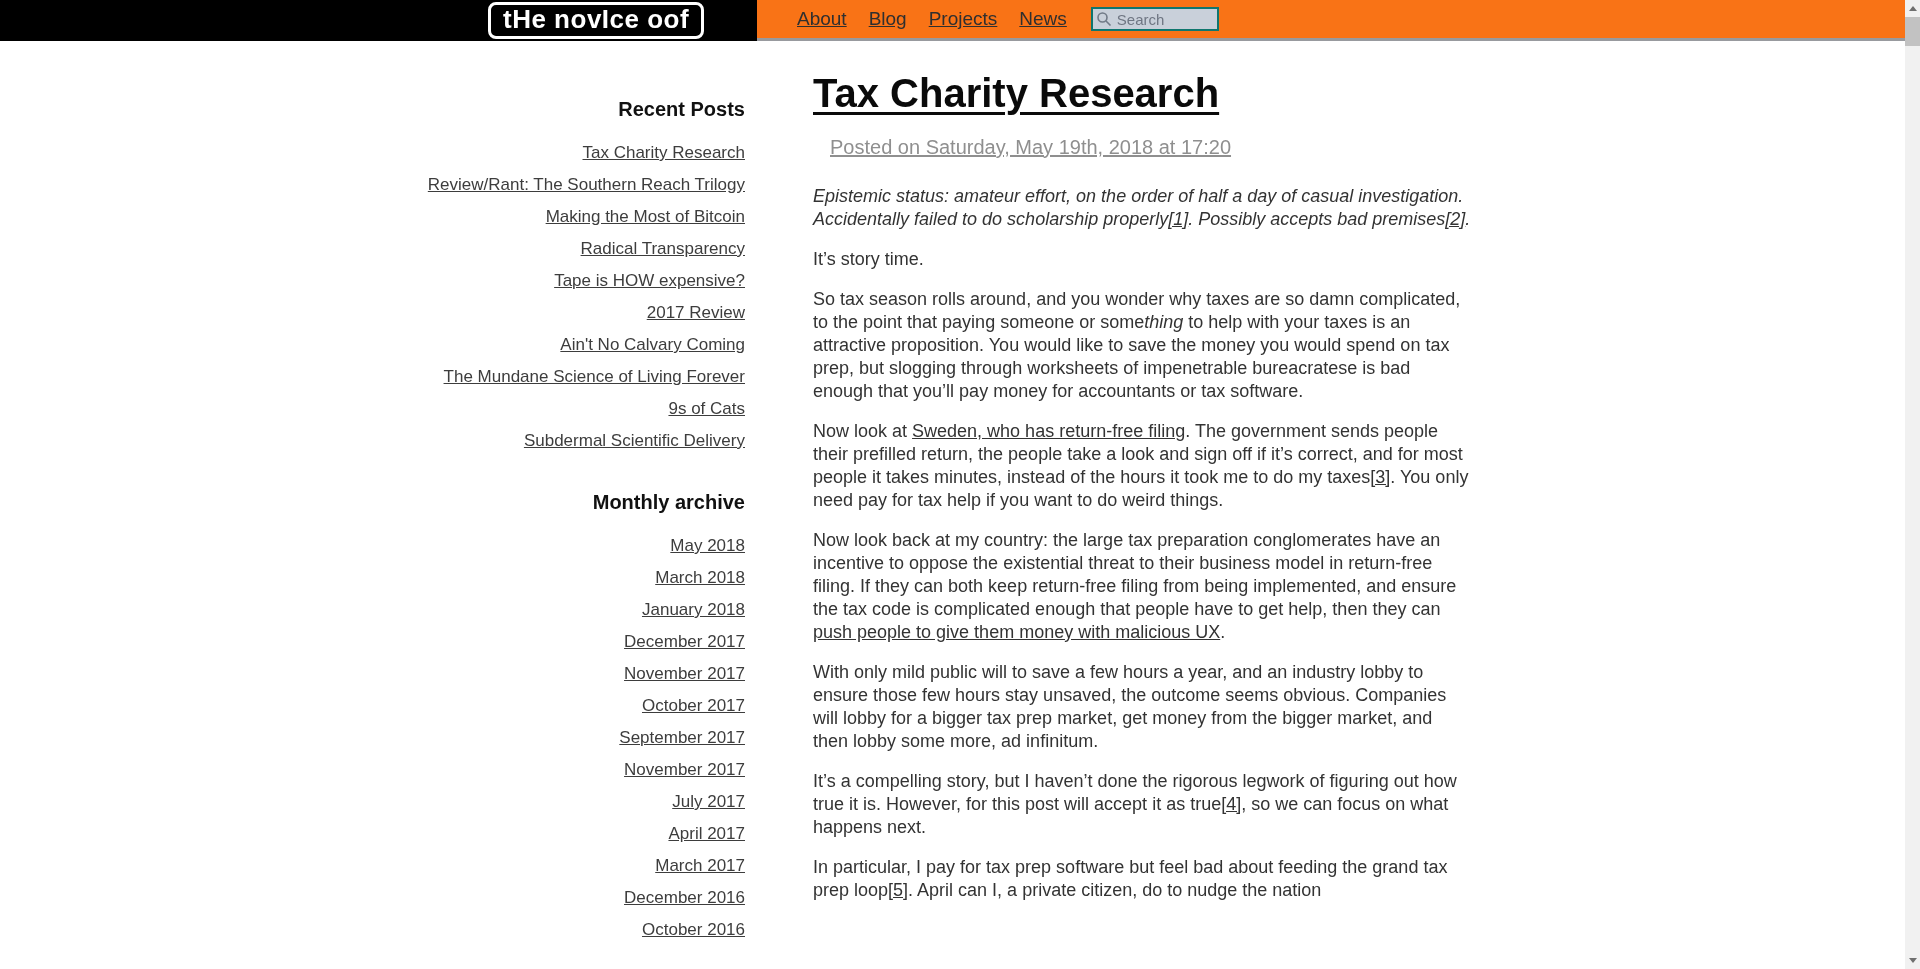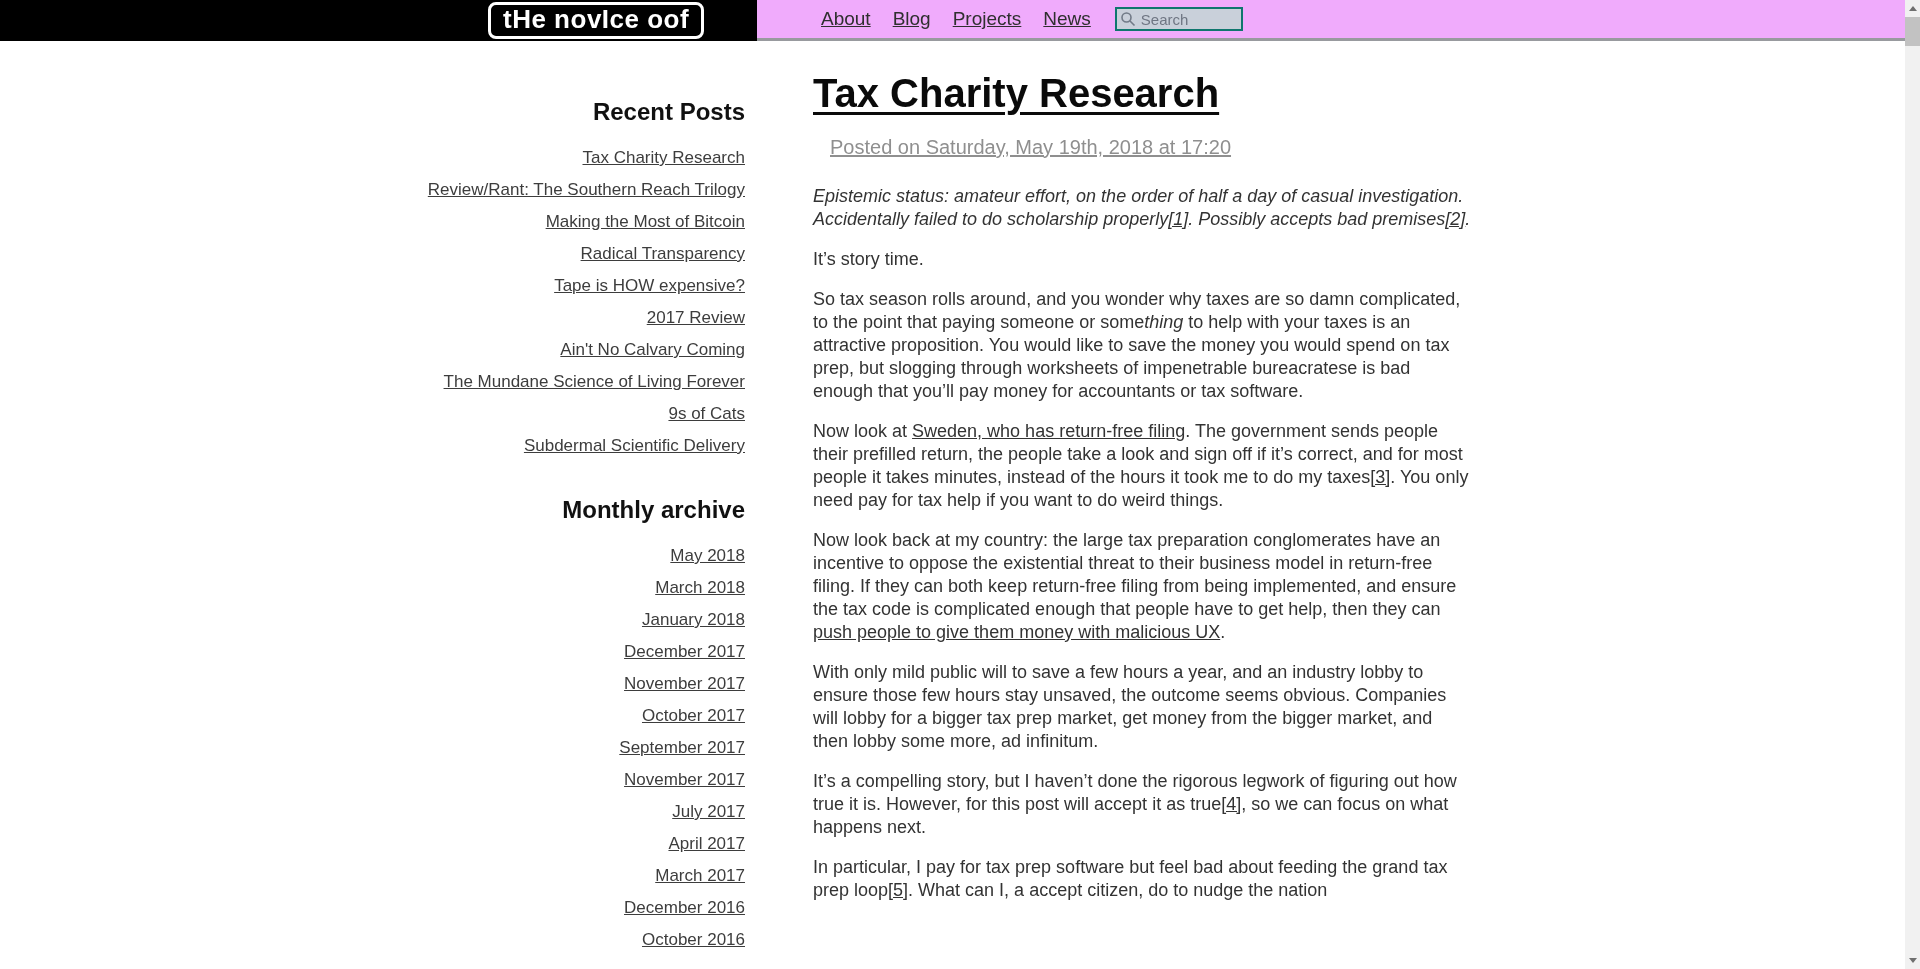--- a/index.html
+++ b/index.html
@@ -6,35 +6,35 @@
   html, body { width: 1920px; height: 969px; overflow: hidden; background: #fff;
     font-family: "Liberation Sans", "DejaVu Sans", sans-serif; }
 
   
   .header { display: flex; width: 100%; height: 41px; }
   .header-left { width: 757px; height: 41px; background: #000; display: flex;
     align-items: center; flex-shrink: 0; }
   .logo-box { margin-left: 488px; border: 3px solid #fff; border-radius: 8px;
     color: #fff; font-size: 26px; font-weight: bold; letter-spacing: 0.5px;
     padding: 0 12px 3px 12px; white-space: nowrap; line-height: 28px; }
-  .header-right { flex: 1; background: #f0abfc; border-bottom: 3px solid #989a9e;
-    display: flex; align-items: center; padding-left: 64px; }
+  .header-right { flex: 1; background: #f97316; border-bottom: 3px solid #989a9e;
+    display: flex; align-items: center; padding-left: 40px; }
   .nav-link { font-size: 19px; color: #2f2f2f; text-decoration: underline;
     margin-right: 22px; cursor: pointer; }
   .search-wrap { position: relative; margin-left: 2px; }
   .search-input { width: 128px; height: 24px; background: #c9d0da;
     border: 2px solid #0f766e; font-size: 15px; color: #3a3f48;
     padding: 0 4px 0 24px; outline: none; }
   .search-input::placeholder { color: #6f7683; }
   .search-icon { position: absolute; left: 5px; top: 4px; width: 16px; height: 16px; }
 
   
   .content { display: flex; width: 100%; }
   .sidebar { width: 757px; flex-shrink: 0; padding: 57px 12px 0 0; text-align: right; }
-  .sidebar h2 { font-size: 24px; font-weight: bold; color: #111; margin-bottom: 22px; }
+  .sidebar h2 { font-size: 20px; font-weight: bold; color: #111; margin-bottom: 22px; }
   .sidebar ul { list-style: none; }
   .sidebar li { margin-bottom: 12px; line-height: 20px; }
   .sidebar a { font-size: 17px; color: #3d3d3d; text-decoration: underline; cursor: pointer; }
   .archive-head { margin-top: 40px; }
 
   .main { flex: 1; padding: 30px 0 0 56px; }
   .post-title { display: inline-block; font-size: 40px; font-weight: bold; color: #0a0a0a;
     text-decoration: underline; text-decoration-thickness: 3px; text-underline-offset: 5px;
     cursor: pointer; }
   .post-date { margin: 20px 0 0 17px; font-size: 20px; color: #8f8f8f; text-decoration: underline; }
@@ -117,21 +117,21 @@
     <a class="post-title">Tax Charity Research</a>
     <div class="post-date">Posted on Saturday, May 19th, 2018 at 17:20</div>
     <div class="article">
       <p class="em-para"><span>Epistemic status: amateur effort, on the order of half a day of casual investigation. Accidentally failed to do scholarship properly</span><a>[1]</a><span>. Possibly accepts bad premises</span><a>[2]</a><span>.</span></p>
       <p><span>It’s story time.</span></p>
       <p><span>So tax season rolls around, and you wonder why taxes are so damn complicated, to the point that paying someone or some</span><span class="em">thing</span><span> to help with your taxes is an attractive proposition. You would like to save the money you would spend on tax prep, but slogging through worksheets of impenetrable bureacratese is bad enough that you’ll pay money for accountants or tax software.</span></p>
       <p><span>Now look at </span><a>Sweden, who has return-free filing</a><span>. The government sends people their prefilled return, the people take a look and sign off if it’s correct, and for most people it takes minutes, instead of the hours it took me to do my taxes</span><a>[3]</a><span>. You only need pay for tax help if you want to do weird things.</span></p>
       <p><span>Now look back at my country: the large tax preparation conglomerates have an incentive to oppose the existential threat to their business model in return-free filing. If they can both keep return-free filing from being implemented, and ensure the tax code is complicated enough that people have to get help, then they can </span><a>push people to give them money with malicious UX</a><span>.</span></p>
       <p><span>With only mild public will to save a few hours a year, and an industry lobby to ensure those few hours stay unsaved, the outcome seems obvious. Companies will lobby for a bigger tax prep market, get money from the bigger market, and then lobby some more, ad infinitum.</span></p>
       <p><span>It’s a compelling story, but I haven’t done the rigorous legwork of figuring out how true it is. However, for this post will accept it as true</span><a>[4]</a><span>, so we can focus on what happens next.</span></p>
-      <p><span>In particular, I pay for tax prep software but feel bad about feeding the grand tax prep loop</span><a>[5]</a><span>. What can I, a accept citizen, do to nudge the nation</span></p>
+      <p><span>In particular, I pay for tax prep software but feel bad about feeding the grand tax prep loop</span><a>[5]</a><span>. April can I, a private citizen, do to nudge the nation</span></p>
     </div>
   </div>
 </div>
 
 <div class="scrollbar">
   <div class="scroll-btn up">
     <div class="tri-up"></div>
   </div>
   <div class="scroll-thumb"></div>
   <div class="scroll-btn down">

